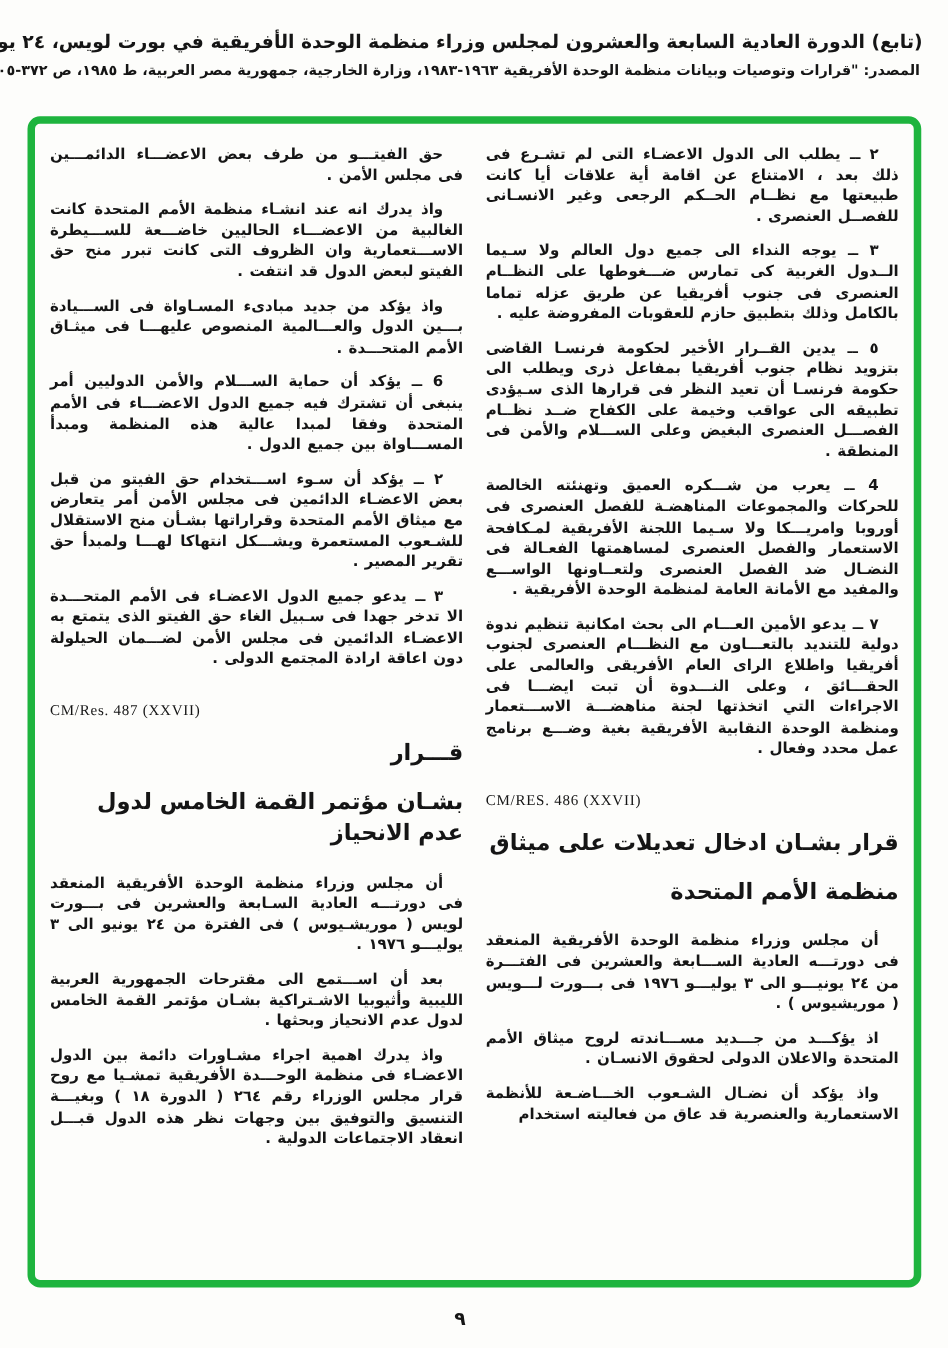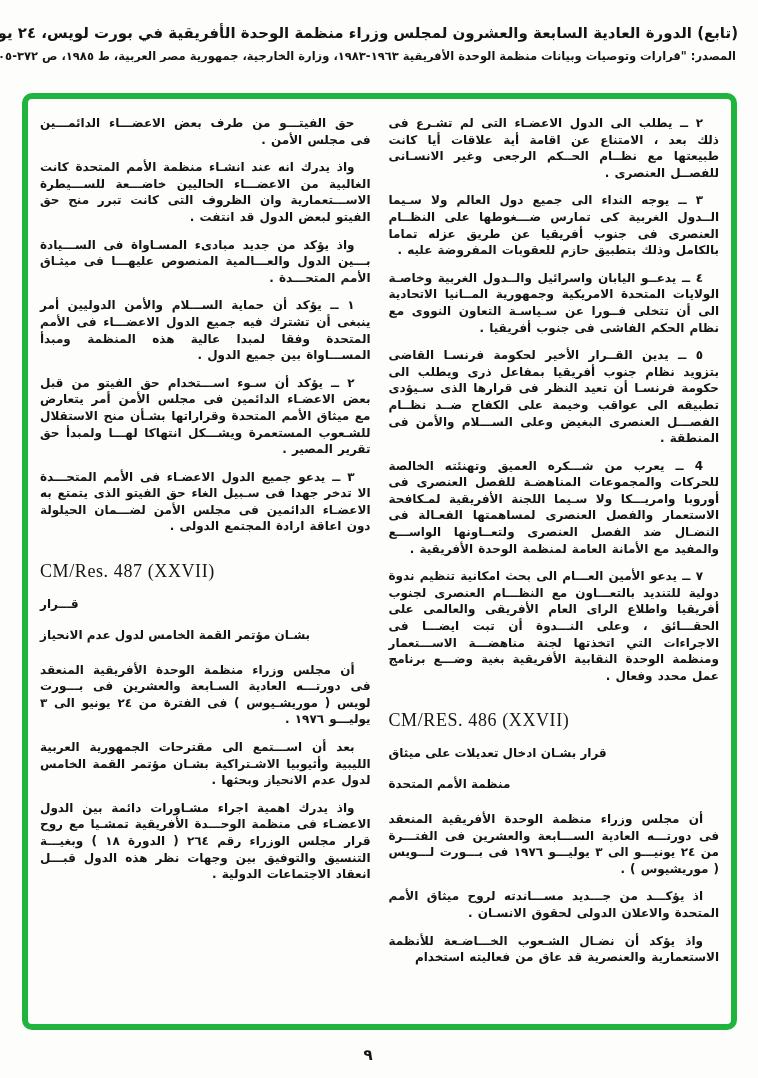--- a/index.html
+++ b/index.html
@@ -57,28 +57,28 @@
     font-weight: 700;
     text-align: justify;
     text-indent: 16px;
     margin-bottom: 11px;
     word-spacing: 1px;
   }
   .res-code {
     direction: ltr;
     text-align: left;
     font-family: "Liberation Serif", "DejaVu Serif", serif;
-    font-size: 18px;
+    font-size: 12px;
     font-weight: 400;
     letter-spacing: 0.6px;
     margin: 26px 0 14px 0;
   }
   .res-title {
-    text-align: left;
-    font-size: 12px;
+    text-align: right;
+    font-size: 18px;
     font-weight: 700;
     line-height: 1.4;
     margin-bottom: 6px;
   }
   .res-title-spacer { height: 8px; }
   .page-number {
     position: absolute;
     bottom: 14px; left: 0; right: 22px;
     text-align: center;
     font-size: 15px;
@@ -93,38 +93,37 @@
   <div class="header-line1">(تابع) الدورة العادية السابعة والعشرون لمجلس وزراء منظمة الوحدة الأفريقية في بورت لويس، ٢٤ يونيه- ٣ يوليه ١٩٧٦</div>
   <div class="header-line2">المصدر: "قرارات وتوصيات وبيانات منظمة الوحدة الأفريقية ١٩٦٣-١٩٨٣، وزارة الخارجية، جمهورية مصر العربية، ط ١٩٨٥، ص ٣٧٢-٤٠٥"</div>
 </div>
 
 <div class="content-frame">
   <div class="columns">
 
     <div class="col">
       <p class="para">٢ ــ يطلب الى الدول الاعضـاء التى لم تشـرع فى ذلك بعد ، الامتناع عن اقامة أية علاقات أيا كانت طبيعتها مع نظــام الحــكم الرجعى وغير الانسـانى للفصــل العنصرى .</p>
       <p class="para">٣ ــ يوجه النداء الى جميع دول العالم ولا سـيما الــدول الغربية كى تمارس ضـــغوطها على النظــام العنصرى فى جنوب أفريقيا عن طريق عزله تماما بالكامل وذلك بتطبيق حازم للعقوبات المفروضة عليه .</p>
-      <p class="para">٤ ــ يدعــو اليابان واسرائيل والــدول الغربية وخاصـة الولايات المتحدة الامريكية وجمهورية المــانيا الاتحادية الى أن تتخلى فــورا عن سـياسـة التعاون النووى مع نظام الحكم الفاشى فى جنوب أفريقيا .</p>
       <p class="para">٥ ــ يدين القــرار الأخير لحكومة فرنسـا القاضى بتزويد نظام جنوب أفريقيا بمفاعل ذرى ويطلب الى حكومة فرنسـا أن تعيد النظر فى قرارها الذى سـيؤدى تطبيقه الى عواقب وخيمة على الكفاح ضــد نظــام الفصـــل العنصرى البغيض وعلى الســـلام والأمن فى المنطقة .</p>
       <p class="para">4 ــ يعرب من شـــكره العميق وتهنئته الخالصة للحركات والمجموعات المناهضـة للفصل العنصرى فى أوروبا وامريـــكا ولا سـيما اللجنة الأفريقية لمـكافحة الاستعمار والفصل العنصرى لمساهمتها الفعـالة فى النضـال ضد الفصل العنصرى ولتعــاونها الواســـع والمفيد مع الأمانة العامة لمنظمة الوحدة الأفريقية .</p>
       <p class="para">٧ ــ يدعو الأمين العـــام الى بحث امكانية تنظيم ندوة دولية للتنديد بالتعـــاون مع النظـــام العنصرى لجنوب أفريقيا واطلاع الراى العام الأفريقى والعالمى على الحقـــائق ، وعلى النـــدوة أن تبت ايضـــا فى الاجراءات التي اتخذتها لجنة مناهضـــة الاســـتعمار ومنظمة الوحدة النقابية الأفريقية بغية وضـــع برنامج عمل محدد وفعال .</p>
       <div class="res-code">CM/RES. 486 (XXVII)</div>
       <div class="res-title">قرار بشـان ادخال تعديلات على ميثاق</div>
       <div class="res-title-spacer"></div>
       <div class="res-title">منظمة الأمم المتحدة</div>
       <p class="para mt-sm">أن مجلس وزراء منظمة الوحدة الأفريقية المنعقد فى دورتـــه العادية الســـابعة والعشرين فى الفتـــرة من ٢٤ يونيـــو الى ٣ يوليـــو ١٩٧٦ فى بـــورت لـــويس ( موريشيوس ) .</p>
       <p class="para">اذ يؤكـــد من جـــديد مســـاندته لروح ميثاق الأمم المتحدة والاعلان الدولى لحقوق الانسـان .</p>
       <p class="para">واذ يؤكد أن نضـال الشـعوب الخـــاضـعة للأنظمة الاستعمارية والعنصرية قد عاق من فعاليته استخدام</p>
     </div>
 
     <div class="col">
       <p class="para">حق الفيتـــو من طرف بعض الاعضـــاء الدائمـــين فى مجلس الأمن .</p>
       <p class="para">واذ يدرك انه عند انشـاء منظمة الأمم المتحدة كانت الغالبية من الاعضـــاء الحاليين خاضـــعة للســـيطرة الاســـتعمارية وان الظروف التى كانت تبرر منح حق الفيتو لبعض الدول قد انتفت .</p>
       <p class="para">واذ يؤكد من جديد مبادىء المسـاواة فى الســـيادة بـــين الدول والعـــالمية المنصوص عليهـــا فى ميثـاق الأمم المتحـــدة .</p>
-      <p class="para">١ ــ يؤكد أن حماية الســـلام والأمن الدوليين أمر ينبغى أن تشترك فيه جميع الدول الاعضـــاء فى الأمم المتحدة وفقا لمبدا عالية هذه المنظمة ومبدأ المســـاواة بين جميع الدول .</p>
+      <p class="para">6 ــ يؤكد أن حماية الســـلام والأمن الدوليين أمر ينبغى أن تشترك فيه جميع الدول الاعضـــاء فى الأمم المتحدة وفقا لمبدا عالية هذه المنظمة ومبدأ المســـاواة بين جميع الدول .</p>
       <p class="para">٢ ــ يؤكد أن سـوء اســـتخدام حق الفيتو من قبل بعض الاعضـاء الدائمين فى مجلس الأمن أمر يتعارض مع ميثاق الأمم المتحدة وقراراتها بشـأن منح الاستقلال للشـعوب المستعمرة ويشـــكل انتهاكا لهـــا ولمبدأ حق تقرير المصير .</p>
       <p class="para">٣ ــ يدعو جميع الدول الاعضـاء فى الأمم المتحـــدة الا تدخر جهدا فى سـبيل الغاء حق الفيتو الذى يتمتع به الاعضـاء الدائمين فى مجلس الأمن لضـــمان الحيلولة دون اعاقة ارادة المجتمع الدولى .</p>
       <div class="res-code">CM/Res. 487 (XXVII)</div>
       <div class="res-title">قـــرار</div>
       <div class="res-title-spacer"></div>
       <div class="res-title">بشـان مؤتمر القمة الخامس لدول عدم الانحياز</div>
       <p class="para mt-sm">أن مجلس وزراء منظمة الوحدة الأفريقية المنعقد فى دورتـــه العادية السـابعة والعشرين فى بـــورت لويس ( موريشـيوس ) فى الفترة من ٢٤ يونيو الى ٣ يوليـــو ١٩٧٦ .</p>
       <p class="para">بعد أن اســـتمع الى مقترحات الجمهورية العربية الليبية وأثيوبيا الاشـتراكية بشـان مؤتمر القمة الخامس لدول عدم الانحياز وبحثها .</p>
       <p class="para">واذ يدرك اهمية اجراء مشـاورات دائمة بين الدول الاعضـاء فى منظمة الوحـــدة الأفريقية تمشـيا مع روح قرار مجلس الوزراء رقم ٢٦٤ ( الدورة ١٨ ) وبغيـــة التنسيق والتوفيق بين وجهات نظر هذه الدول قبـــل انعقاد الاجتماعات الدولية .</p>
     </div>

